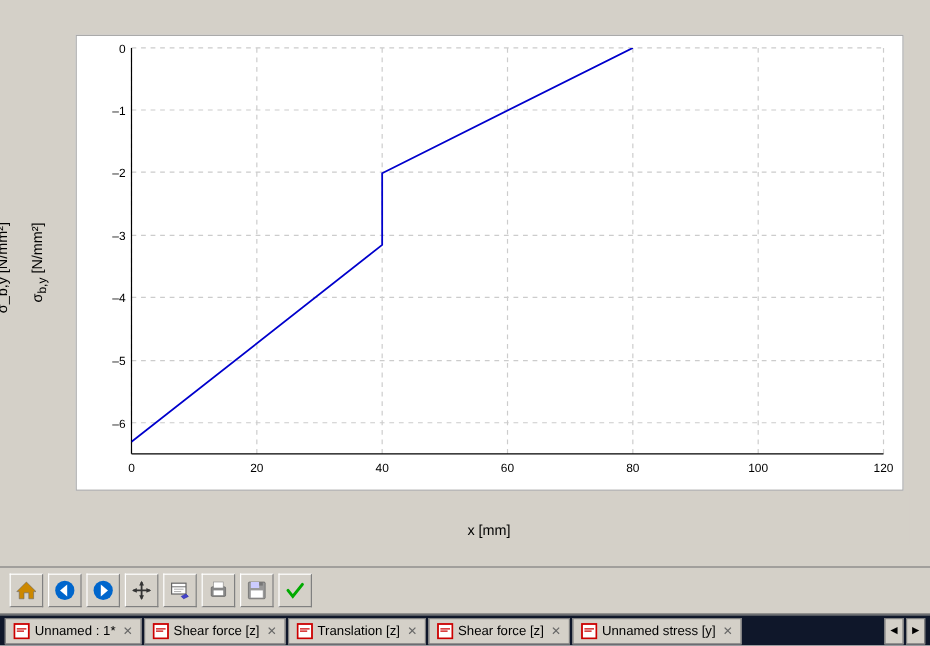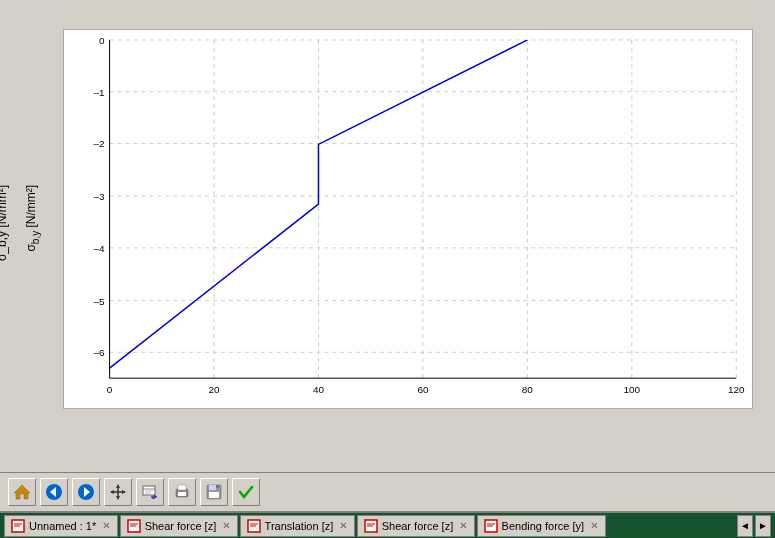--- a/index.html
+++ b/index.html
@@ -68,21 +68,21 @@
       display: flex;
       align-items: center;
       justify-content: center;
       cursor: pointer;
       font-size: 16px;
     }
 
     
     .tab-bar {
       height: 26px;
-      background: #14532d;
+      background: #0f172a;
       display: flex;
       align-items: center;
       padding: 0 4px;
       gap: 2px;
       border-top: 1px solid #808080;
       overflow: hidden;
     }
 
     .tab {
       height: 22px;
@@ -206,20 +206,23 @@
           <text class="tick-text" x="35" y="171" text-anchor="end">–3</text>
           <text class="tick-text" x="35" y="223" text-anchor="end">–4</text>
           <text class="tick-text" x="35" y="276" text-anchor="end">–5</text>
           <text class="tick-text" x="35" y="328" text-anchor="end">–6</text>
 
           <polyline class="data-line" clip-path="url(#plot-clip)" points="40,340 250,175 250,115 460,10"></polyline>
 
         </svg>
       </div>
 
+      <div style="position:absolute;bottom:5px;left:45px;right:5px;text-align:center;">
+        <span style="font-size:12px;">x [mm]</span>
+      </div>
 
       <div style="position:absolute;left:5px;top:5px;bottom:45px;width:20px;display:flex;align-items:center;justify-content:center;">
         <span style="font-size:12px;transform:rotate(-90deg);white-space:nowrap;display:block;">
           σ<sub>b,y</sub> [N/mm²]
         </span>
       </div>
 
     </div>
   </div>
 
@@ -323,21 +326,21 @@
       <span>Shear force [z]</span>
       <span class="tab-close">✕</span>
     </div>
 
     <div class="tab">
       <svg class="tab-icon" viewBox="0 0 14 14">
         <rect x="1" y="1" width="12" height="12" fill="white" stroke="#cc0000" stroke-width="1.5"></rect>
         <line x1="3" y1="5" x2="11" y2="5" stroke="#cc0000" stroke-width="1"></line>
         <line x1="3" y1="7" x2="9" y2="7" stroke="#cc0000" stroke-width="1"></line>
       </svg>
-      <span>Bending force [y]</span>
+      <span>Unnamed stress [y]</span>
       <span class="tab-close">✕</span>
     </div>
 
     <div style="flex:1;"></div>
 
     <div class="tab-scroll-btn">
       <span>◄</span>
     </div>
     <div class="tab-scroll-btn">
       <span>►</span>

